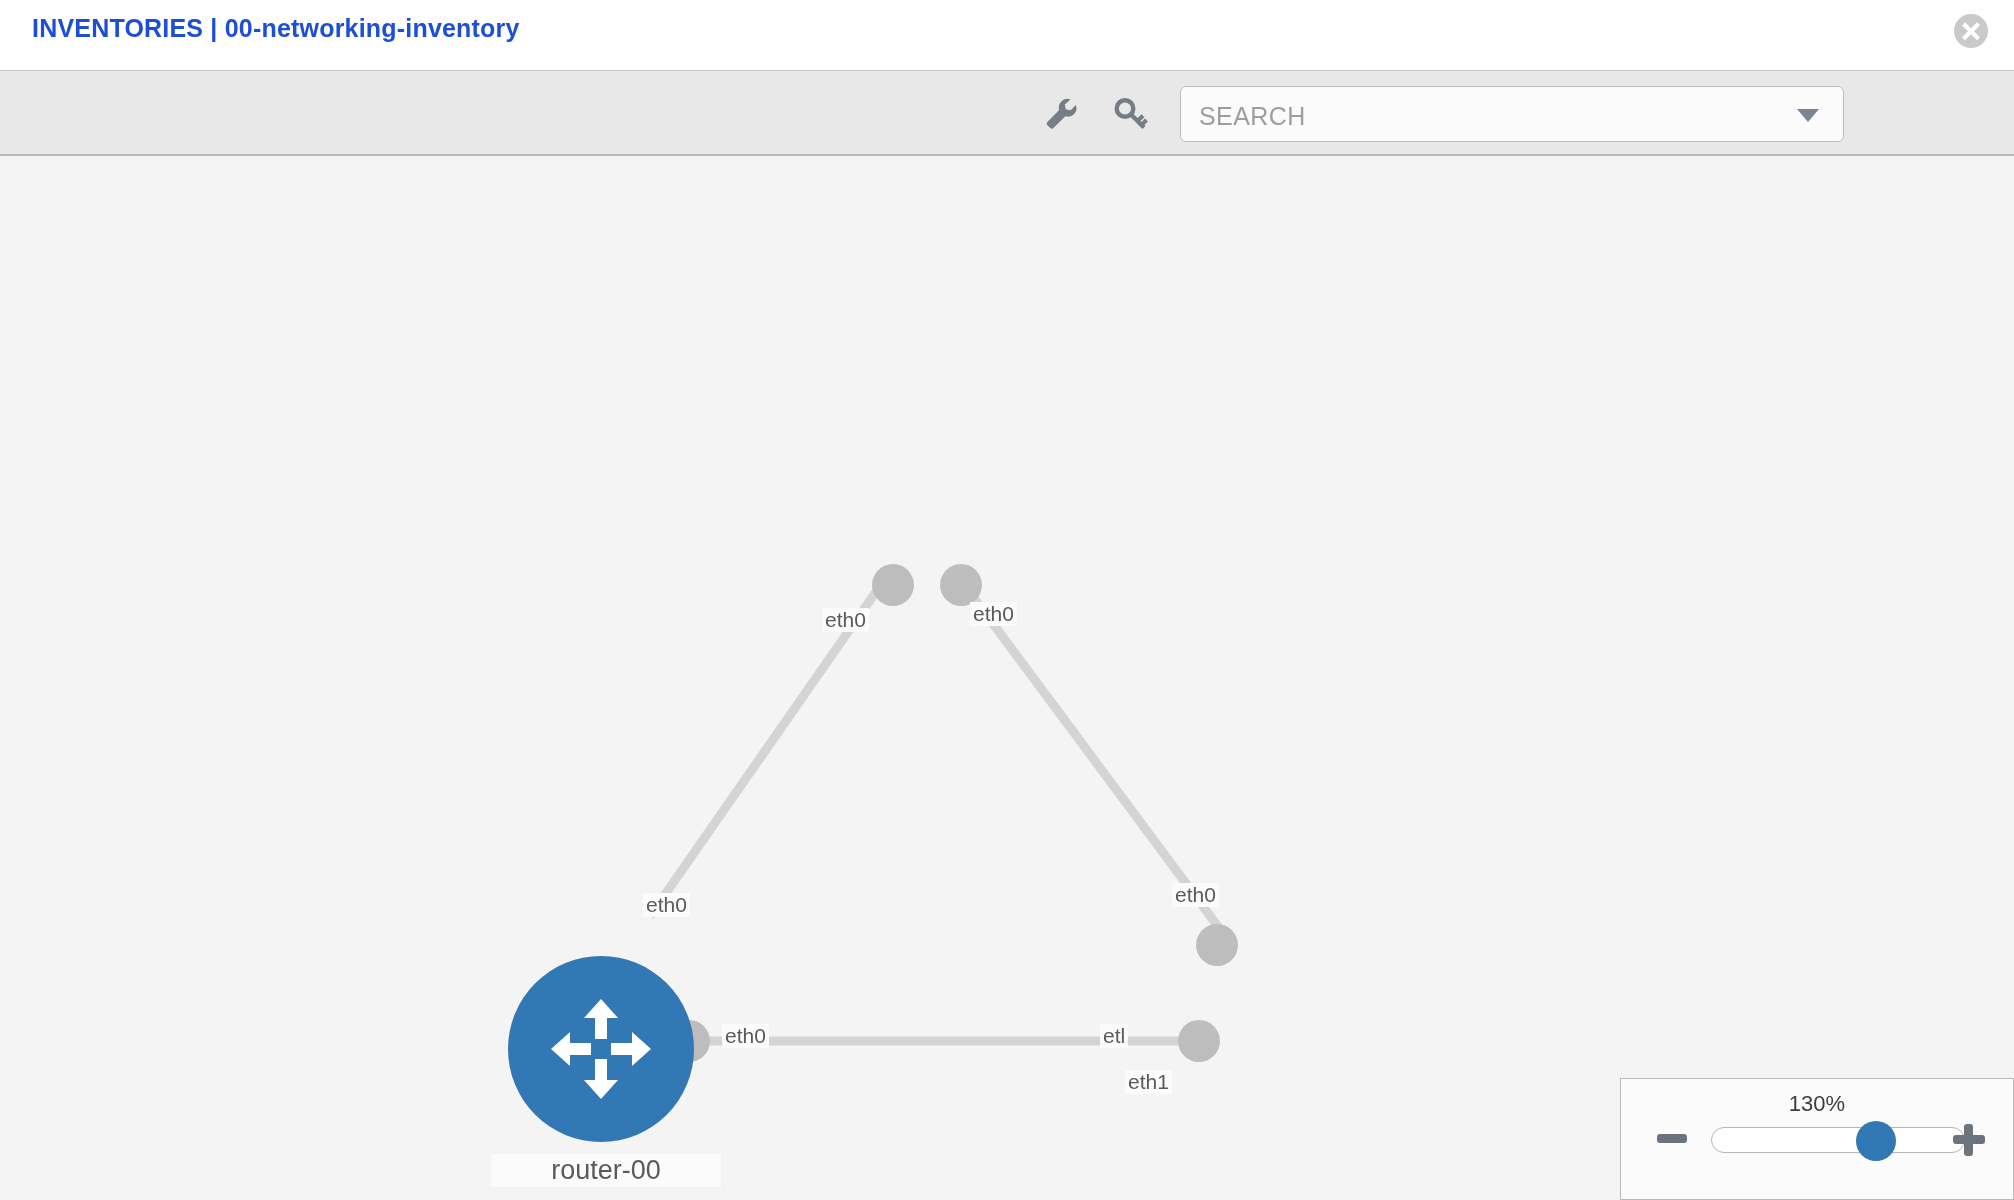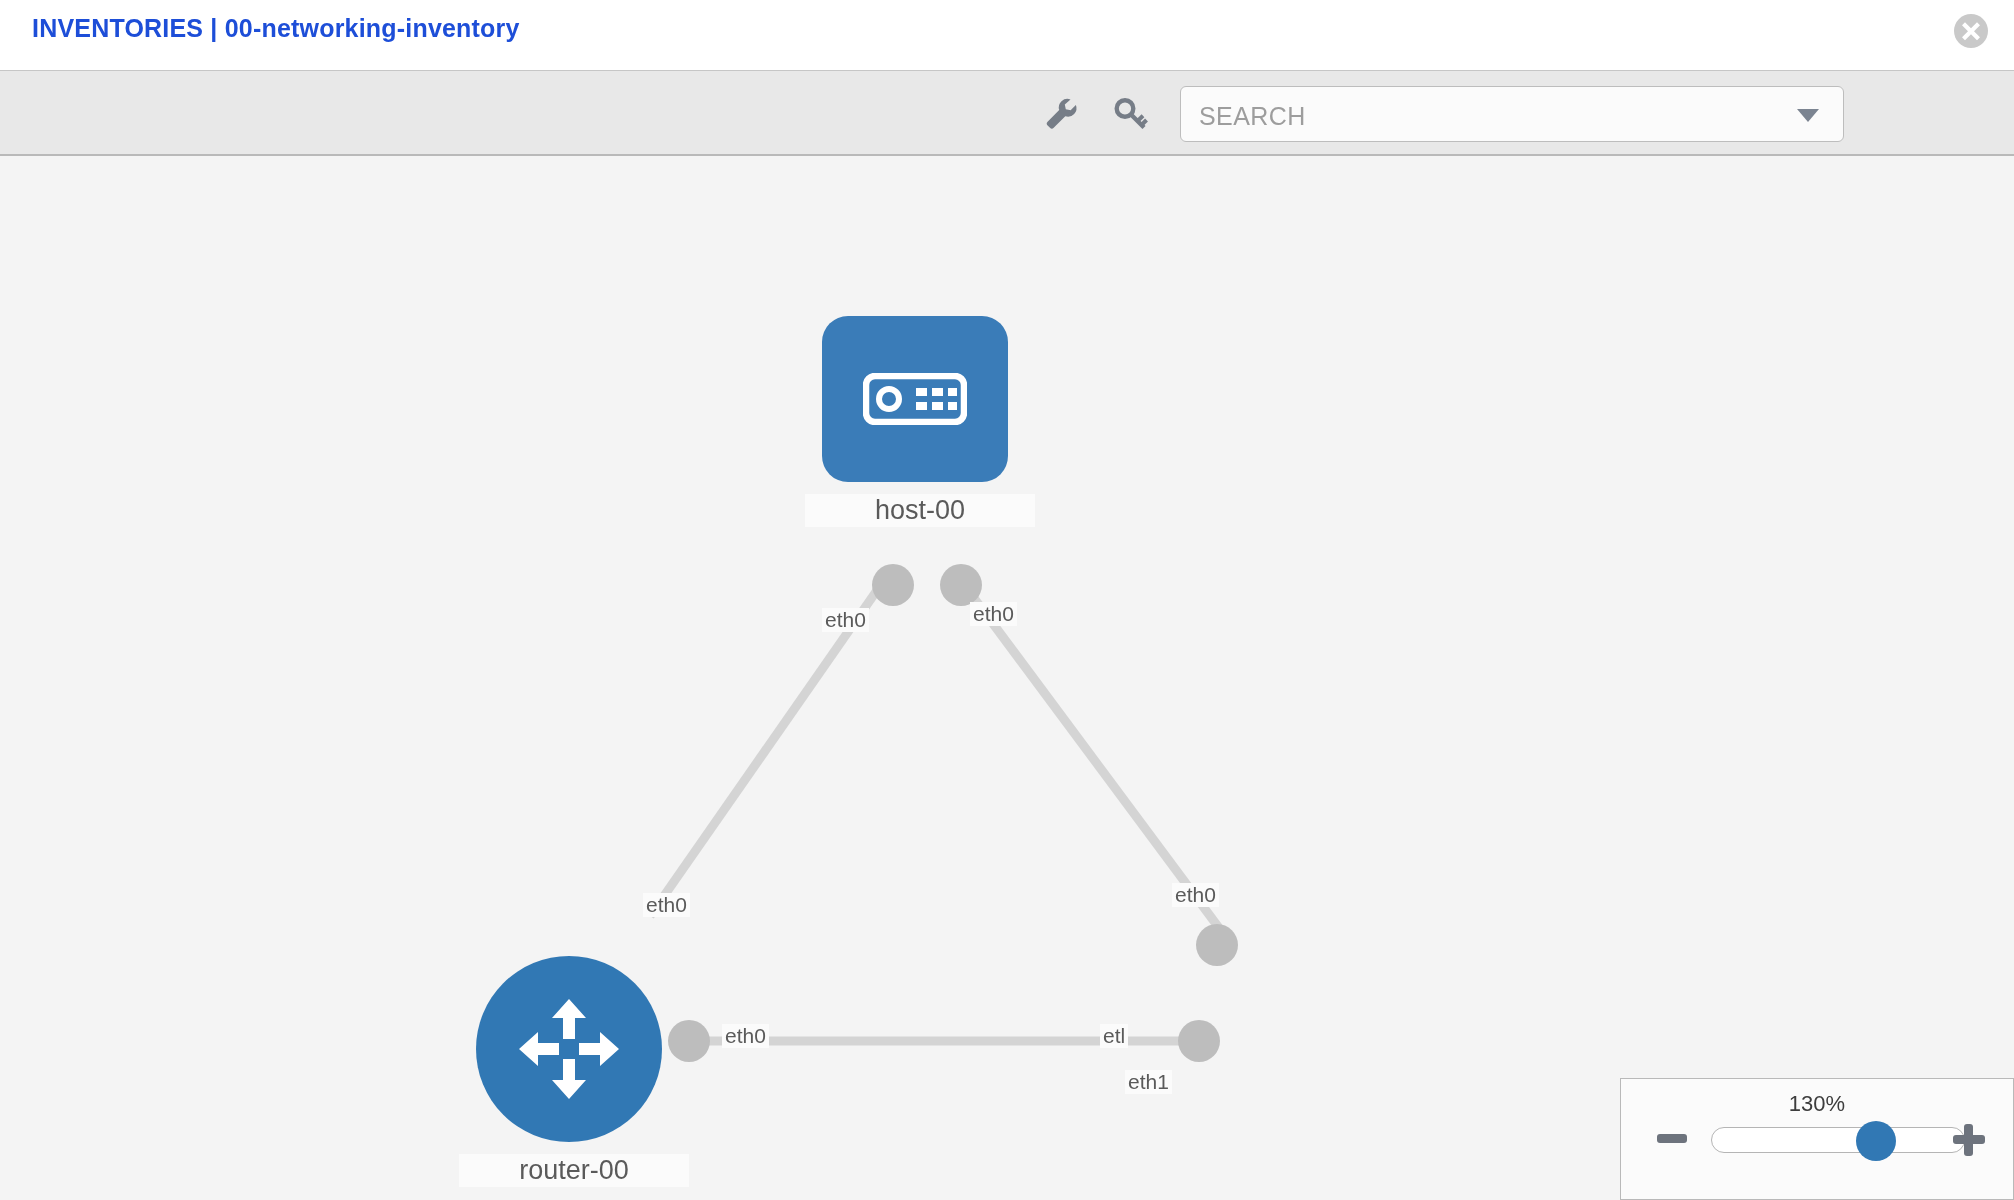--- a/index.html
+++ b/index.html
@@ -180,39 +180,22 @@
       <line x1="965" y1="430" x2="1225" y2="780" stroke="#d4d4d4" stroke-width="9"></line>
       <line x1="680" y1="885" x2="1200" y2="885" stroke="#d4d4d4" stroke-width="9"></line>
     </svg>
 
     <div class="iface-nub" style="left:872px;top:408px;"></div>
     <div class="iface-nub" style="left:940px;top:408px;"></div>
     <div class="iface-nub" style="left:668px;top:864px;"></div>
     <div class="iface-nub" style="left:1196px;top:768px;"></div>
     <div class="iface-nub" style="left:1178px;top:864px;"></div>
 
-    <div class="node" style="left:822px;top:160px;">
-      <div class="node-shape-square">
-        <div class="node-icon">
-          <svg width="104" height="52" viewBox="0 0 104 52">
-            <rect x="3" y="3" width="98" height="46" rx="9" ry="9" fill="none" stroke="#ffffff" stroke-width="6.5"></rect>
-            <circle cx="26" cy="26" r="10" fill="none" stroke="#ffffff" stroke-width="6"></circle>
-            <rect x="53" y="15" width="11" height="8" fill="#ffffff"></rect>
-            <rect x="69" y="15" width="11" height="8" fill="#ffffff"></rect>
-            <rect x="85" y="15" width="9" height="8" fill="#ffffff"></rect>
-            <rect x="53" y="29" width="11" height="8" fill="#ffffff"></rect>
-            <rect x="69" y="29" width="11" height="8" fill="#ffffff"></rect>
-            <rect x="85" y="29" width="9" height="8" fill="#ffffff"></rect>
-          </svg>
-        </div>
-      </div>
-      <div class="node-label" style="left:-17px;top:178px;width:220px;">host-00</div>
-    </div>
-
-    <div class="node" style="left:476px;top:800px;">
+
+    <div class="node" style="left:508px;top:800px;">
       <div class="node-shape-circle">
         <div class="node-icon">
           <svg width="108" height="108" viewBox="0 0 108 108">
             <g fill="#ffffff">
 
               <path d="M54 4 L71 23 L60 23 L60 44 L48 44 L48 23 L37 23 Z"></path>
 
               <path d="M54 104 L37 85 L48 85 L48 64 L60 64 L60 85 L71 85 Z"></path>
 
               <path d="M4 54 L23 37 L23 48 L44 48 L44 60 L23 60 L23 71 Z"></path>

